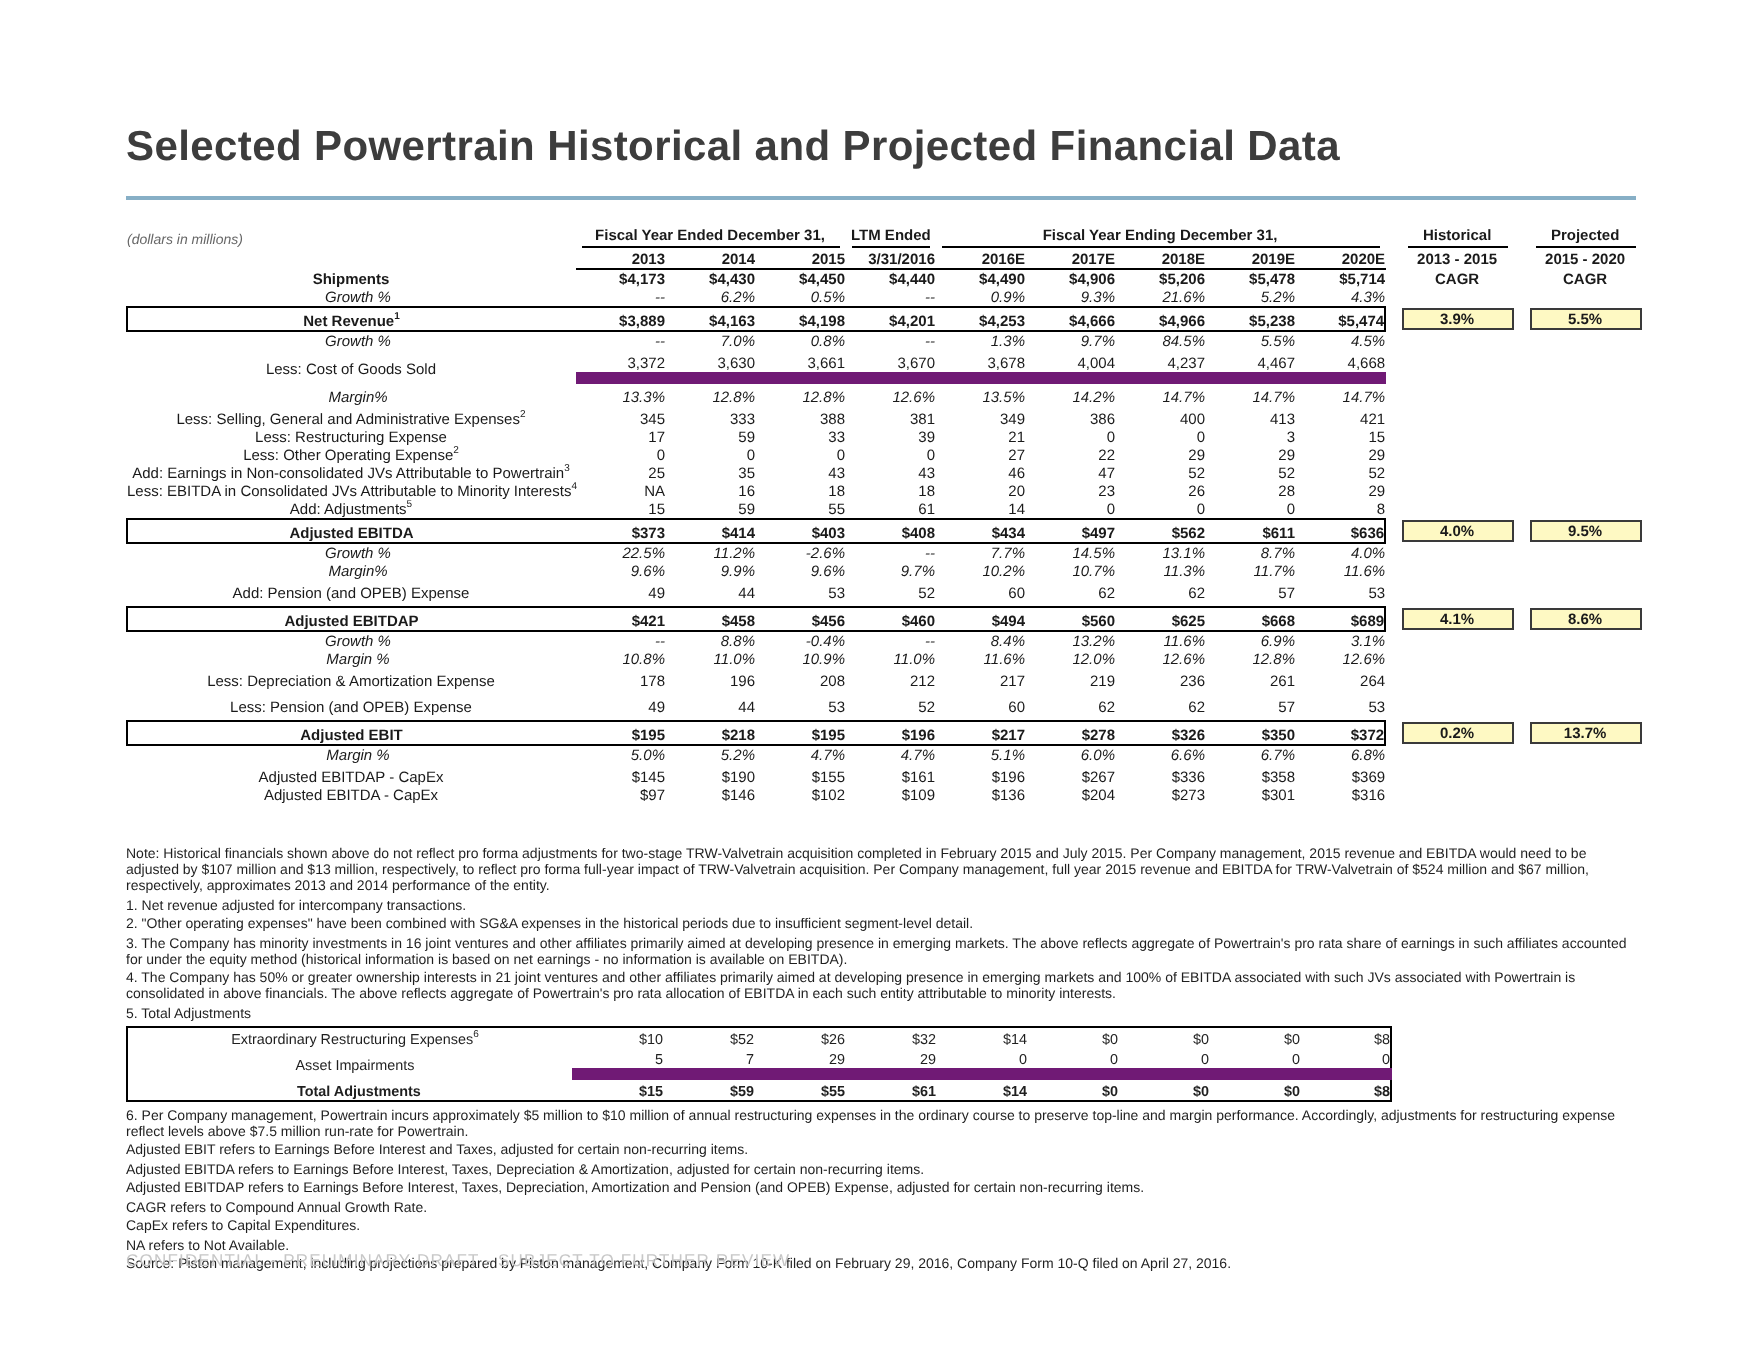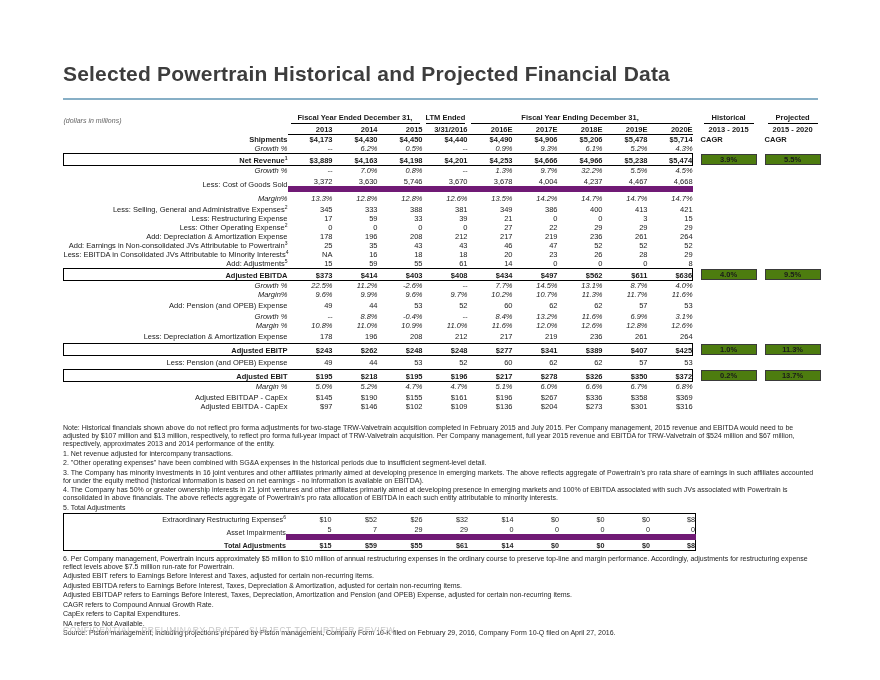--- a/index.html
+++ b/index.html
@@ -5,31 +5,31 @@
   html,body{margin:0;padding:0;background:#ffffff;}
   .page{position:relative;width:880px;height:652px;background:#fff;overflow:hidden;
         font-family:"Liberation Sans","DejaVu Sans",sans-serif;color:#1a1a1a;}
   .title{position:absolute;left:63px;top:62px;width:780px;font-size:21px;font-weight:bold;
          color:#3d3d3d;letter-spacing:0.2px;white-space:nowrap;}
   .title-rule{position:absolute;left:63px;top:98px;width:755px;height:2px;background:#87afc6;}
 
   .tablewrap{position:absolute;left:63px;top:111px;}
   table.fin{border-collapse:collapse;table-layout:fixed;width:757px;font-size:7.5px;}
   table.fin td{padding:0;height:9px;vertical-align:bottom;}
-  td.lbl{text-align:right;white-space:nowrap;padding-left:1px;overflow:visible;}
+  td.lbl{text-align:center;white-space:nowrap;padding-left:1px;overflow:visible;}
   td.val{text-align:right;padding-right:3px;white-space:nowrap;}
   td.sp{}
   .units{font-style:italic;color:#666;font-size:7px;text-align:left;white-space:nowrap;}
   .grp{font-weight:bold;text-align:center;}
   .gline{border-bottom:1px solid #000;margin:0 3px;padding-bottom:1px;white-space:nowrap;}
   .year{font-weight:bold;text-align:right;padding-right:3px;border-bottom:1px solid #000;}
   .per{font-weight:bold;text-align:center;white-space:nowrap;}
-  .cagrhead{font-weight:bold;text-align:left;}
+  .cagrhead{font-weight:bold;text-align:center;}
   .pill{border:1.5px solid #3a3a3a;text-align:center;font-weight:bold;line-height:9px;
-        background:#4d7c0f;margin:1px 0 0 0;}
+        background:#fef9c3;margin:1px 0 0 0;}
   tr.italic td{font-style:italic;}
   tr.italic td.lbl{padding-left:7px;}
   tr.bold td{font-weight:bold;}
   .sm{border-bottom:6px solid #701a75;}
   .bx{border-top:1px solid #000;border-bottom:1px solid #000;font-weight:bold;height:11px;}
   .bxl{border-left:1px solid #000;padding-left:2px;}
   .bxr{border-right:1px solid #000;}
   tr.gaprow td{height:2px;}
   sup{font-size:5px;vertical-align:super;line-height:0;}
 
@@ -130,21 +130,21 @@
             <td class="cagrhead">CAGR</td>
           </tr>
           <tr class="italic">
             <td class="lbl">Growth %</td>
             <td class="val">--</td>
             <td class="val">6.2%</td>
             <td class="val">0.5%</td>
             <td class="val">--</td>
             <td class="val">0.9%</td>
             <td class="val">9.3%</td>
-            <td class="val">6.1%</td>
+            <td class="val">21.6%</td>
             <td class="val">5.2%</td>
             <td class="val">4.3%</td>
             <td class="sp"></td>
             <td></td>
             <td class="sp"></td>
             <td></td>
           </tr>
           <tr class="box">
             <td class="lbl bx bxl">Net Revenue<sup>1</sup></td>
             <td class="val bx">$3,889</td>
@@ -166,36 +166,36 @@
             </td>
           </tr>
           <tr class="italic">
             <td class="lbl">Growth %</td>
             <td class="val">--</td>
             <td class="val">7.0%</td>
             <td class="val">0.8%</td>
             <td class="val">--</td>
             <td class="val">1.3%</td>
             <td class="val">9.7%</td>
-            <td class="val">32.2%</td>
+            <td class="val">84.5%</td>
             <td class="val">5.5%</td>
             <td class="val">4.5%</td>
             <td class="sp"></td>
             <td></td>
             <td class="sp"></td>
             <td></td>
           </tr>
           <tr class="gaprow">
             <td colspan="14"></td>
           </tr>
           <tr class="plain sum gap">
             <td class="lbl">Less: Cost of Goods Sold</td>
             <td class="val sm">3,372</td>
             <td class="val sm">3,630</td>
-            <td class="val sm">5,746</td>
+            <td class="val sm">3,661</td>
             <td class="val sm">3,670</td>
             <td class="val sm">3,678</td>
             <td class="val sm">4,004</td>
             <td class="val sm">4,237</td>
             <td class="val sm">4,467</td>
             <td class="val sm">4,668</td>
             <td class="sp"></td>
             <td></td>
             <td class="sp"></td>
             <td></td>
@@ -264,36 +264,20 @@
             <td class="val">22</td>
             <td class="val">29</td>
             <td class="val">29</td>
             <td class="val">29</td>
             <td class="sp"></td>
             <td></td>
             <td class="sp"></td>
             <td></td>
           </tr>
           <tr class="plain">
-            <td class="lbl">Add: Depreciation &amp; Amortization Expense</td>
-            <td class="val">178</td>
-            <td class="val">196</td>
-            <td class="val">208</td>
-            <td class="val">212</td>
-            <td class="val">217</td>
-            <td class="val">219</td>
-            <td class="val">236</td>
-            <td class="val">261</td>
-            <td class="val">264</td>
-            <td class="sp"></td>
-            <td></td>
-            <td class="sp"></td>
-            <td></td>
-          </tr>
-          <tr class="plain">
             <td class="lbl">Add: Earnings in Non-consolidated JVs Attributable to Powertrain<sup>3</sup></td>
             <td class="val">25</td>
             <td class="val">35</td>
             <td class="val">43</td>
             <td class="val">43</td>
             <td class="val">46</td>
             <td class="val">47</td>
             <td class="val">52</td>
             <td class="val">52</td>
             <td class="val">52</td>
@@ -401,20 +385,40 @@
             <td class="val">57</td>
             <td class="val">53</td>
             <td class="sp"></td>
             <td></td>
             <td class="sp"></td>
             <td></td>
           </tr>
           <tr class="gaprow">
             <td colspan="14"></td>
           </tr>
+          <tr class="box gap">
+            <td class="lbl bx bxl">Adjusted EBITDAP</td>
+            <td class="val bx">$421</td>
+            <td class="val bx">$458</td>
+            <td class="val bx">$456</td>
+            <td class="val bx">$460</td>
+            <td class="val bx">$494</td>
+            <td class="val bx">$560</td>
+            <td class="val bx">$625</td>
+            <td class="val bx">$668</td>
+            <td class="val bx bxr">$689</td>
+            <td class="sp"></td>
+            <td>
+              <div class="pill">4.1%</div>
+            </td>
+            <td class="sp"></td>
+            <td>
+              <div class="pill">8.6%</div>
+            </td>
+          </tr>
           <tr class="italic">
             <td class="lbl">Growth %</td>
             <td class="val">--</td>
             <td class="val">8.8%</td>
             <td class="val">-0.4%</td>
             <td class="val">--</td>
             <td class="val">8.4%</td>
             <td class="val">13.2%</td>
             <td class="val">11.6%</td>
             <td class="val">6.9%</td>
@@ -454,40 +458,20 @@
             <td class="val">236</td>
             <td class="val">261</td>
             <td class="val">264</td>
             <td class="sp"></td>
             <td></td>
             <td class="sp"></td>
             <td></td>
           </tr>
           <tr class="gaprow">
             <td colspan="14"></td>
-          </tr>
-          <tr class="box gap">
-            <td class="lbl bx bxl">Adjusted EBITP</td>
-            <td class="val bx">$243</td>
-            <td class="val bx">$262</td>
-            <td class="val bx">$248</td>
-            <td class="val bx">$248</td>
-            <td class="val bx">$277</td>
-            <td class="val bx">$341</td>
-            <td class="val bx">$389</td>
-            <td class="val bx">$407</td>
-            <td class="val bx bxr">$425</td>
-            <td class="sp"></td>
-            <td>
-              <div class="pill">1.0%</div>
-            </td>
-            <td class="sp"></td>
-            <td>
-              <div class="pill">11.3%</div>
-            </td>
           </tr>
           <tr class="gaprow">
             <td colspan="14"></td>
           </tr>
           <tr class="plain gap">
             <td class="lbl">Less: Pension (and OPEB) Expense</td>
             <td class="val">49</td>
             <td class="val">44</td>
             <td class="val">53</td>
             <td class="val">52</td>

